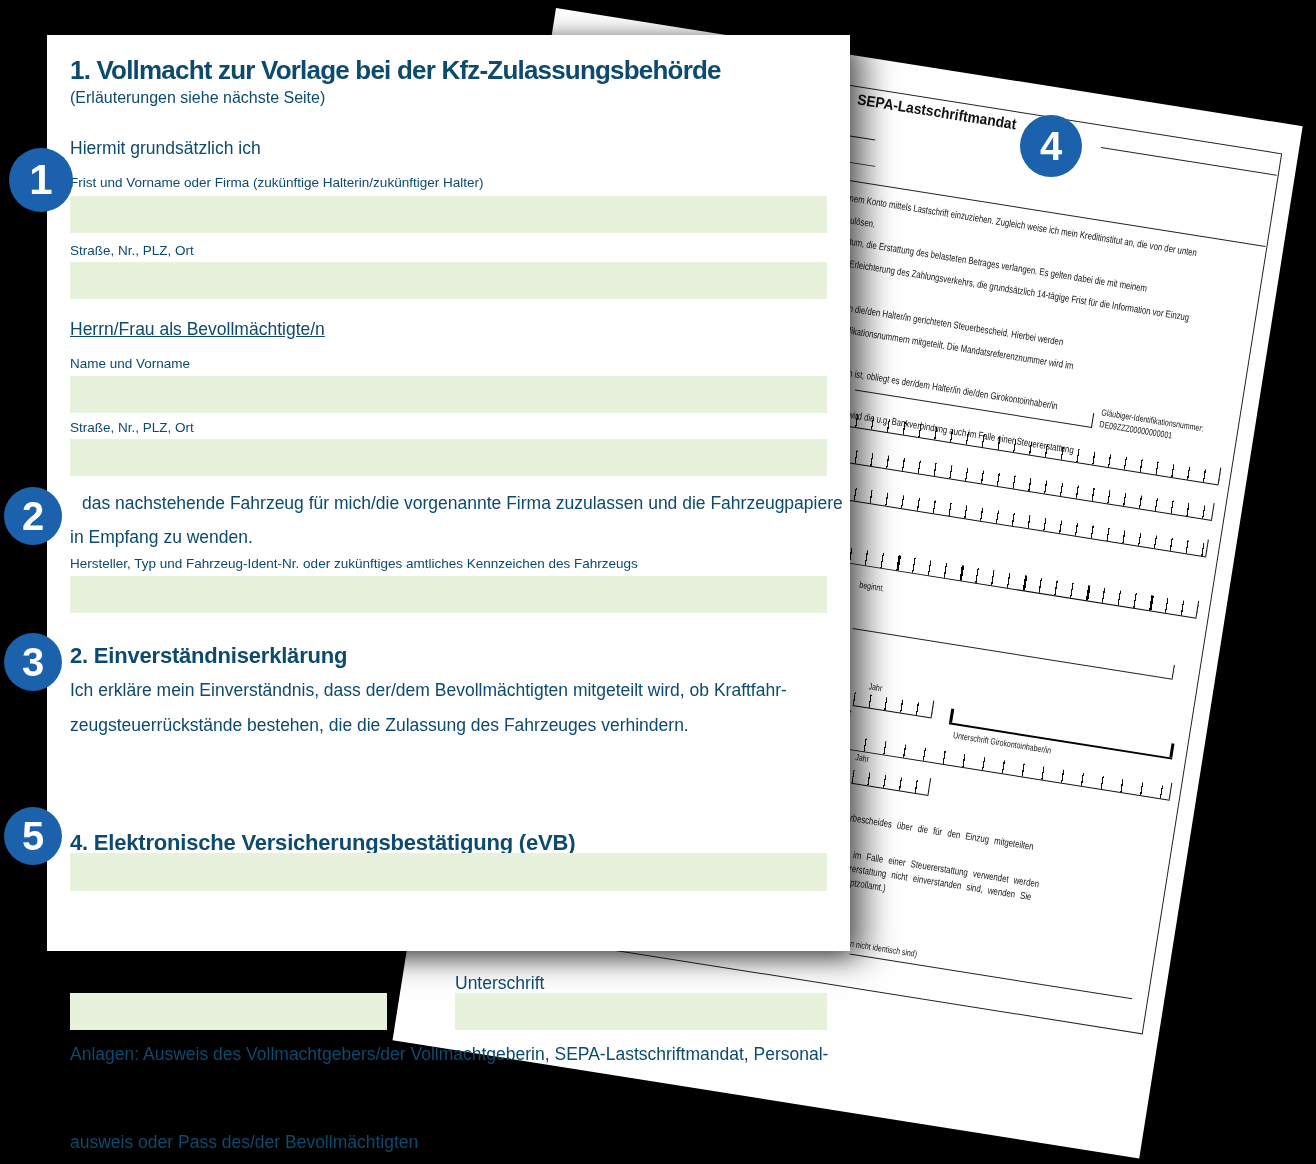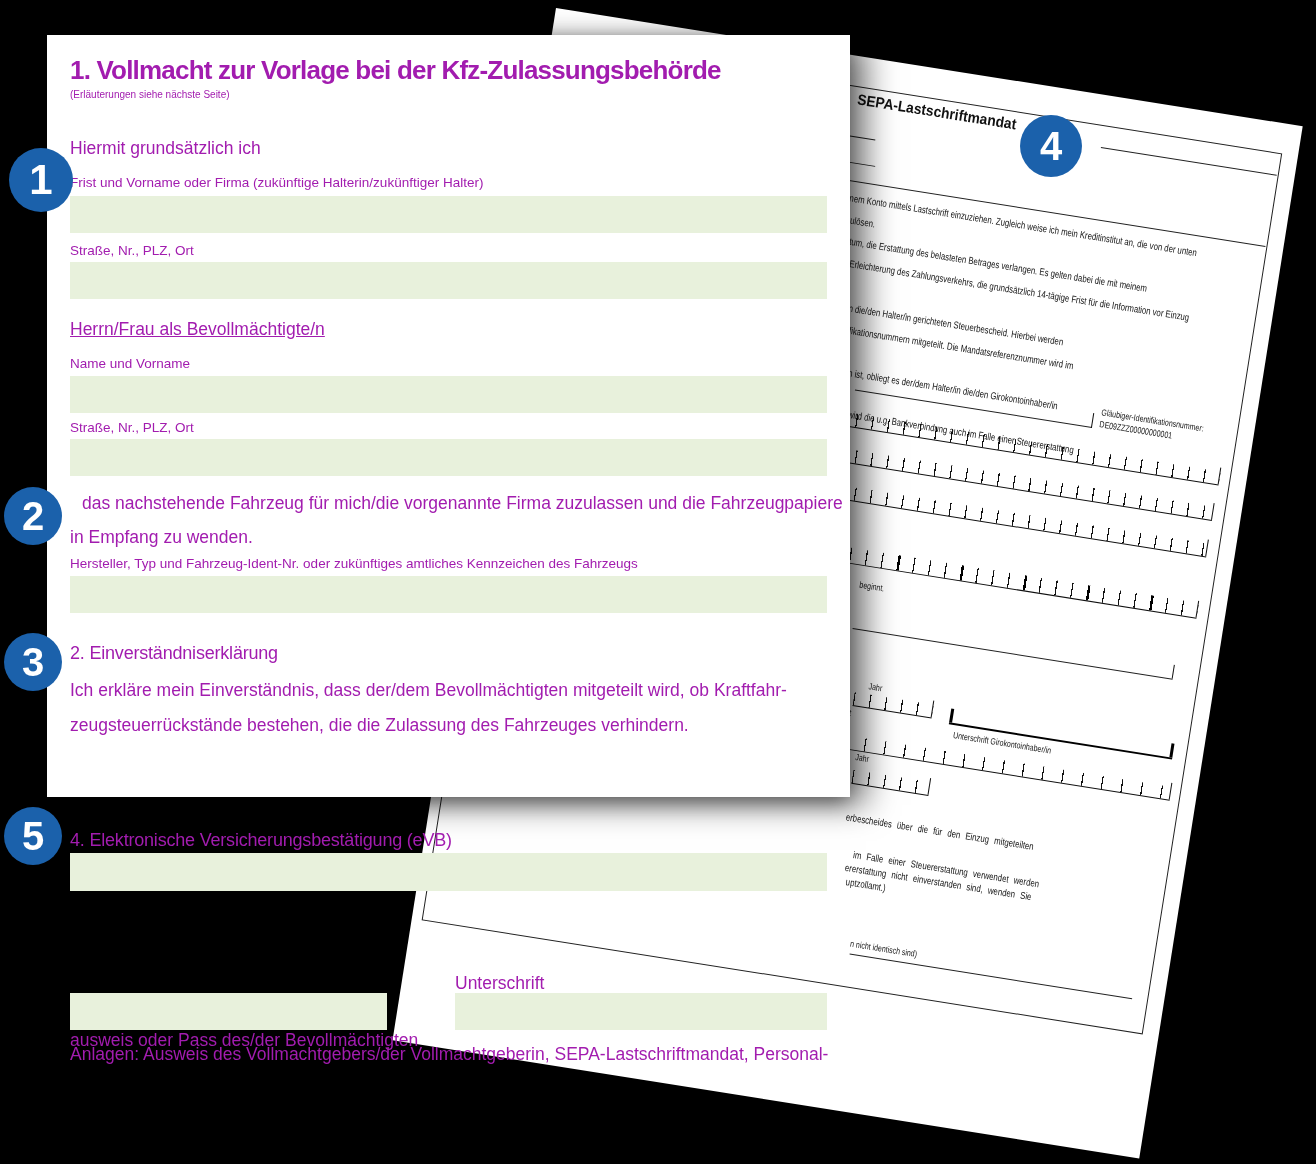--- a/index.html
+++ b/index.html
@@ -27,28 +27,28 @@
   .comb.iban{height:15px;
         background-image:repeating-linear-gradient(90deg,#000 0 2.4px,transparent 2.4px 64px),
                          repeating-linear-gradient(90deg,#111 0 1.2px,transparent 1.2px 16px);}
   .comb.wide{background-image:repeating-linear-gradient(90deg,#111 0 1.2px,transparent 1.2px 20px);}
   .comb.small{background-image:repeating-linear-gradient(90deg,#111 0 1.2px,transparent 1.2px 16px);}
   .bracket{position:absolute;height:12px;border-bottom:2.6px solid #000;}
   .bracket:before,.bracket:after{content:"";position:absolute;bottom:0;width:2.6px;height:14px;background:#000;}
   .bracket:before{left:0;} .bracket:after{right:0;}
   .vtick{position:absolute;width:1.3px;background:#111;}
   
-  .page1{left:47px;top:35px;width:803px;height:762px;z-index:2;color:#a21caf;
+  .page1{left:47px;top:35px;width:803px;height:916px;z-index:2;color:#0c4a6e;
          box-shadow:16px 8px 30px rgba(0,0,0,.55), -4px 4px 18px rgba(0,0,0,.4);}
   .p1el{position:absolute;left:23px;white-space:nowrap;}
   .t-title{font-size:26px;font-weight:bold;letter-spacing:-.8px;}
-  .t-sub{font-size:10px;}
+  .t-sub{font-size:16px;}
   .t-body{font-size:17.5px;}
   .t-label{font-size:13.5px;}
-  .t-h{font-size:18px;font-weight:normal;letter-spacing:-.2px;}
+  .t-h{font-size:22px;font-weight:bold;letter-spacing:-.2px;}
   .gf{position:absolute;left:23px;width:757px;height:37px;background:#e8f1dc;}
   
   .callout{position:absolute;border-radius:50%;background:#1b61ab;color:#fff;
            display:flex;align-items:center;justify-content:center;
            font-weight:bold;z-index:5;}
   .c-big{width:64px;height:64px;font-size:42px;}
   .c-std{width:58px;height:58px;font-size:40px;}
 </style>
 </head>
 <body>
@@ -140,21 +140,21 @@
 
     <div class="p1el t-h" style="top:795px;">4. Elektronische Versicherungsbestätigung (eVB)</div>
     <div class="gf" style="top:818px;height:38px;"></div>
 
     <div class="p1el t-body" style="top:976px;font-weight:bold;">Ort/Datum</div>
     <div class="p1el t-body" style="top:938px;left:408px;">Unterschrift</div>
     <div class="gf" style="top:958px;width:317px;"></div>
     <div class="gf" style="top:958px;left:408px;width:372px;"></div>
 
     <div class="p1el t-body" style="top:1009px;">Anlagen: Ausweis des Vollmachtgebers/der Vollmachtgeberin, SEPA-Lastschriftmandat, Personal-</div>
-    <div class="p1el t-body" style="top:995px;">ausweis oder Pass des/der Bevollmächtigten</div>
+    <div class="p1el t-body" style="top:1097px;">ausweis oder Pass des/der Bevollmächtigten</div>
   </div>
 
   <div class="callout c-big" style="left:9px;top:148px;">1</div>
   <div class="callout c-std" style="left:4px;top:487px;">2</div>
   <div class="callout c-std" style="left:4px;top:633px;">3</div>
   <div class="callout c-std" style="left:1020px;top:115px;width:62px;height:62px;">4</div>
   <div class="callout c-std" style="left:4px;top:807px;">5</div>
 
 </div>
 

